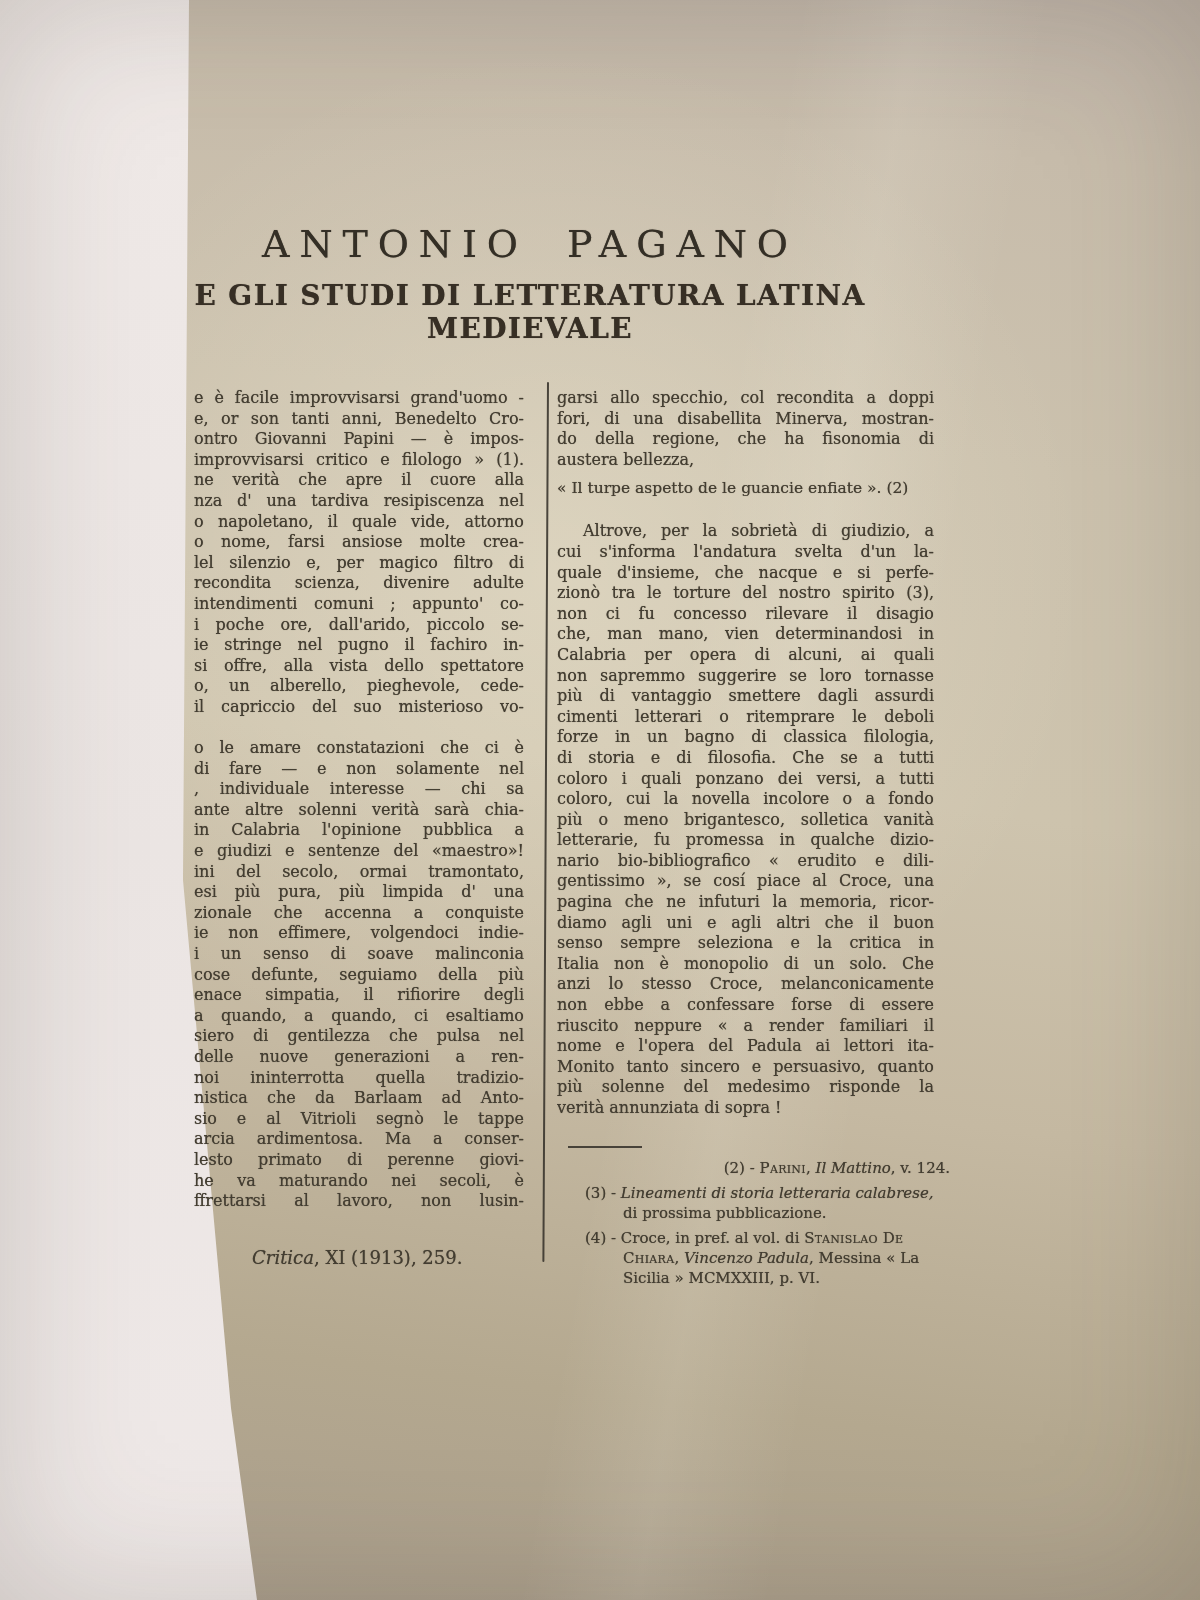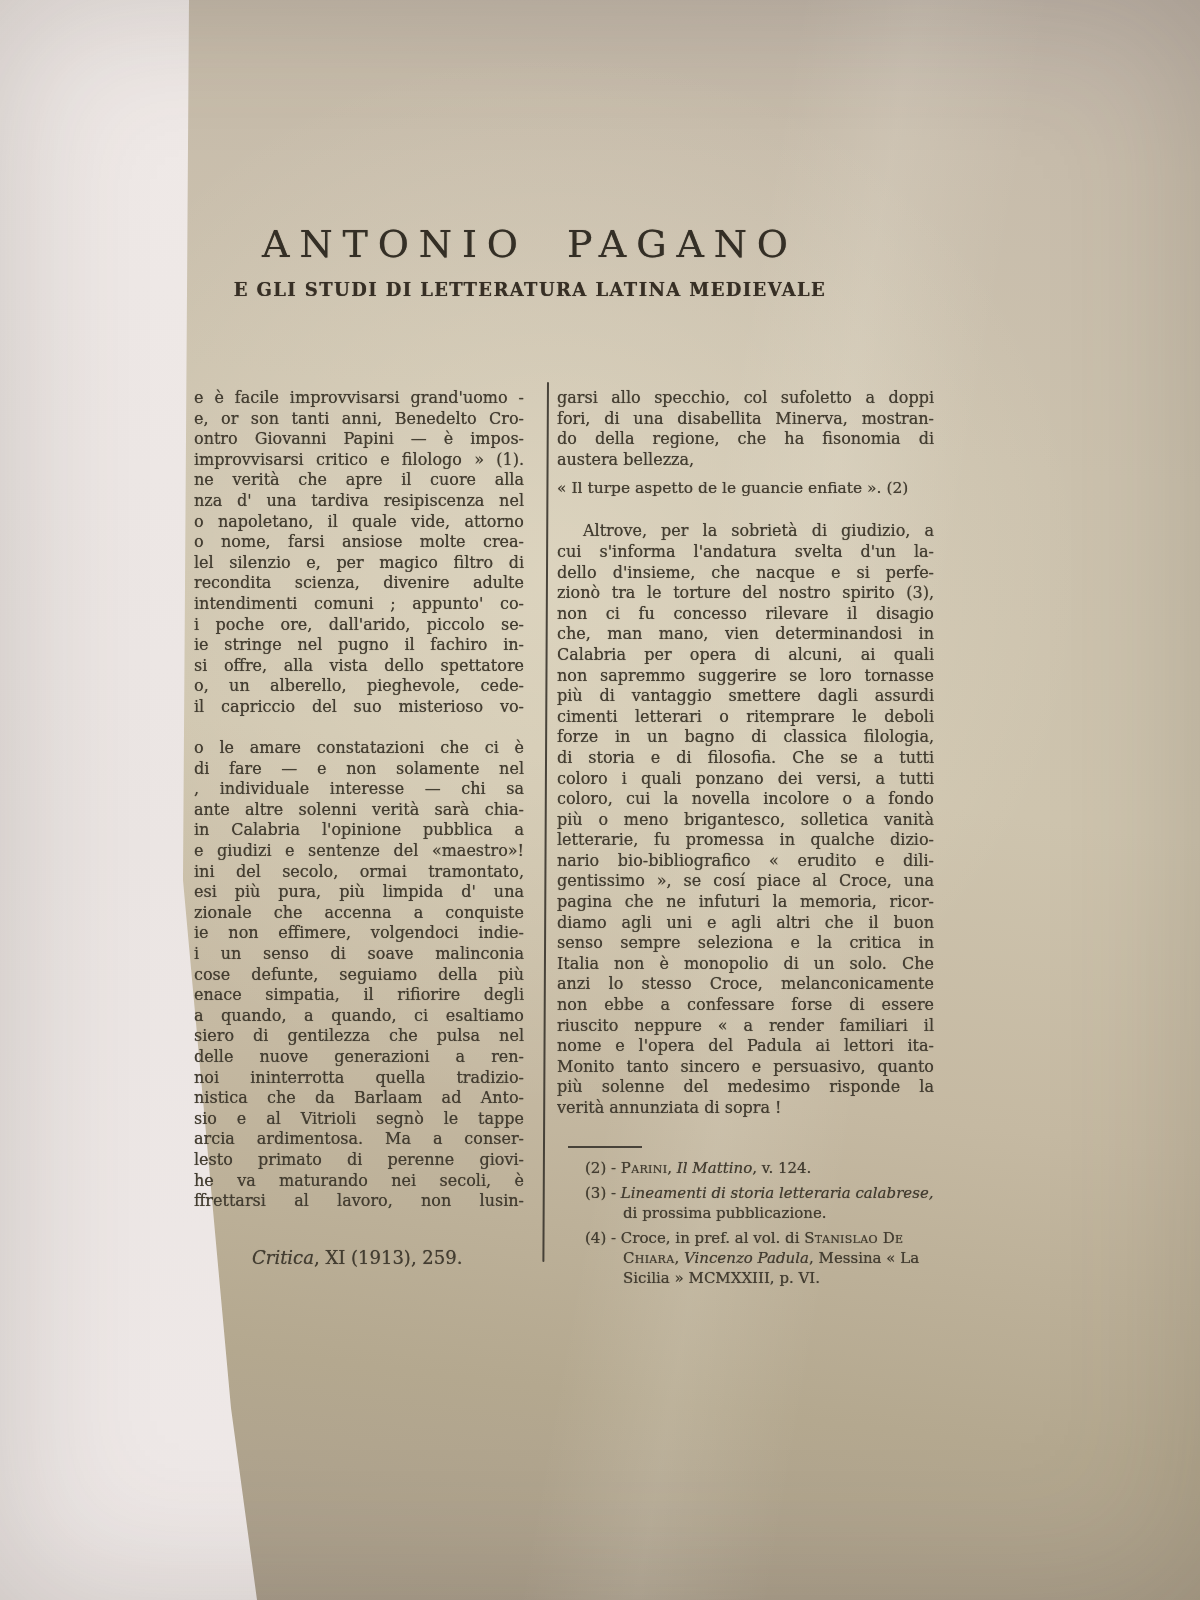--- a/index.html
+++ b/index.html
@@ -29,21 +29,21 @@
     box-shadow:inset 0 0 150px rgba(74,62,52,0.22);
   }
   .ink{text-shadow:0 0 0.7px rgba(67,61,49,0.8);}
 
   .title{
     position:absolute;left:200px;top:222px;width:660px;text-align:center;
     font-size:38px;letter-spacing:0.26em;word-spacing:0.45em;color:#342f26;
   }
   .subtitle{
     position:absolute;left:190px;top:279px;width:680px;text-align:center;
-    font-size:18px;font-weight:bold;letter-spacing:1.4px;color:#372f25;
+    font-size:28px;font-weight:bold;letter-spacing:1.4px;color:#372f25;
   }
 
   .col{position:absolute;top:388px;font-size:16px;}
   .col-left{left:194px;width:330px;}
   .col-right{left:557px;width:377px;}
   .tline{
     height:20.6px;line-height:20.6px;overflow:hidden;
     text-align:justify;text-align-last:justify;
   }
   .tline.last{text-align-last:left;}
@@ -65,21 +65,21 @@
   }
   .fn-rule{
     position:absolute;left:568px;top:1146px;width:74px;height:2px;background:#3a352d;opacity:0.9;
   }
   .fn-block{
     position:absolute;left:585px;top:1158px;width:365px;
     font-size:15px;line-height:20px;
   }
   .fline{white-space:nowrap;overflow:hidden;}
   .fline.first{margin-top:5px;}
-  .fline.first:first-child{margin-top:0;}
+  .fline.first:first-child{margin-top:0;text-align:right;}
   .fline.cont{padding-left:38px;}
   .i{font-style:italic;}
   .sc{font-variant:small-caps;letter-spacing:0.3px;}
 </style>
 </head>
 <body>
 
 <div class="photo">
   <div class="page-bg"></div>
   <div class="facing"></div>
@@ -126,28 +126,28 @@
       <div class="tline">sio e al Vitrioli segnò le tappe</div>
       <div class="tline">arcia ardimentosa. Ma a conser-</div>
       <div class="tline">lesto primato di perenne giovi-</div>
       <div class="tline">he va maturando nei secoli, è</div>
       <div class="tline">ffrettarsi al lavoro, non lusin-</div>
     </div>
 
   <div class="divider"></div>
 
   <div class="col col-right ink">
-      <div class="tline">garsi allo specchio, col sufoletto a doppi</div>
+      <div class="tline">garsi allo specchio, col recondita a doppi</div>
       <div class="tline">fori, di una disabellita Minerva, mostran-</div>
       <div class="tline">do della regione, che ha fisonomia di</div>
       <div class="tline last">austera bellezza,</div>
       <div class="tline quote">« Il turpe aspetto de le guancie enfiate ». (2)</div>
       <div class="tline indent">Altrove, per la sobrietà di giudizio, a</div>
       <div class="tline">cui s'informa l'andatura svelta d'un la-</div>
-      <div class="tline">dello d'insieme, che nacque e si perfe-</div>
+      <div class="tline">quale d'insieme, che nacque e si perfe-</div>
       <div class="tline">zionò tra le torture del nostro spirito (3),</div>
       <div class="tline">non ci fu concesso rilevare il disagio</div>
       <div class="tline">che, man mano, vien determinandosi in</div>
       <div class="tline">Calabria per opera di alcuni, ai quali</div>
       <div class="tline">non sapremmo suggerire se loro tornasse</div>
       <div class="tline">più di vantaggio smettere dagli assurdi</div>
       <div class="tline">cimenti letterari o ritemprare le deboli</div>
       <div class="tline">forze in un bagno di classica filologia,</div>
       <div class="tline">di storia e di filosofia. Che se a tutti</div>
       <div class="tline">coloro i quali ponzano dei versi, a tutti</div>

